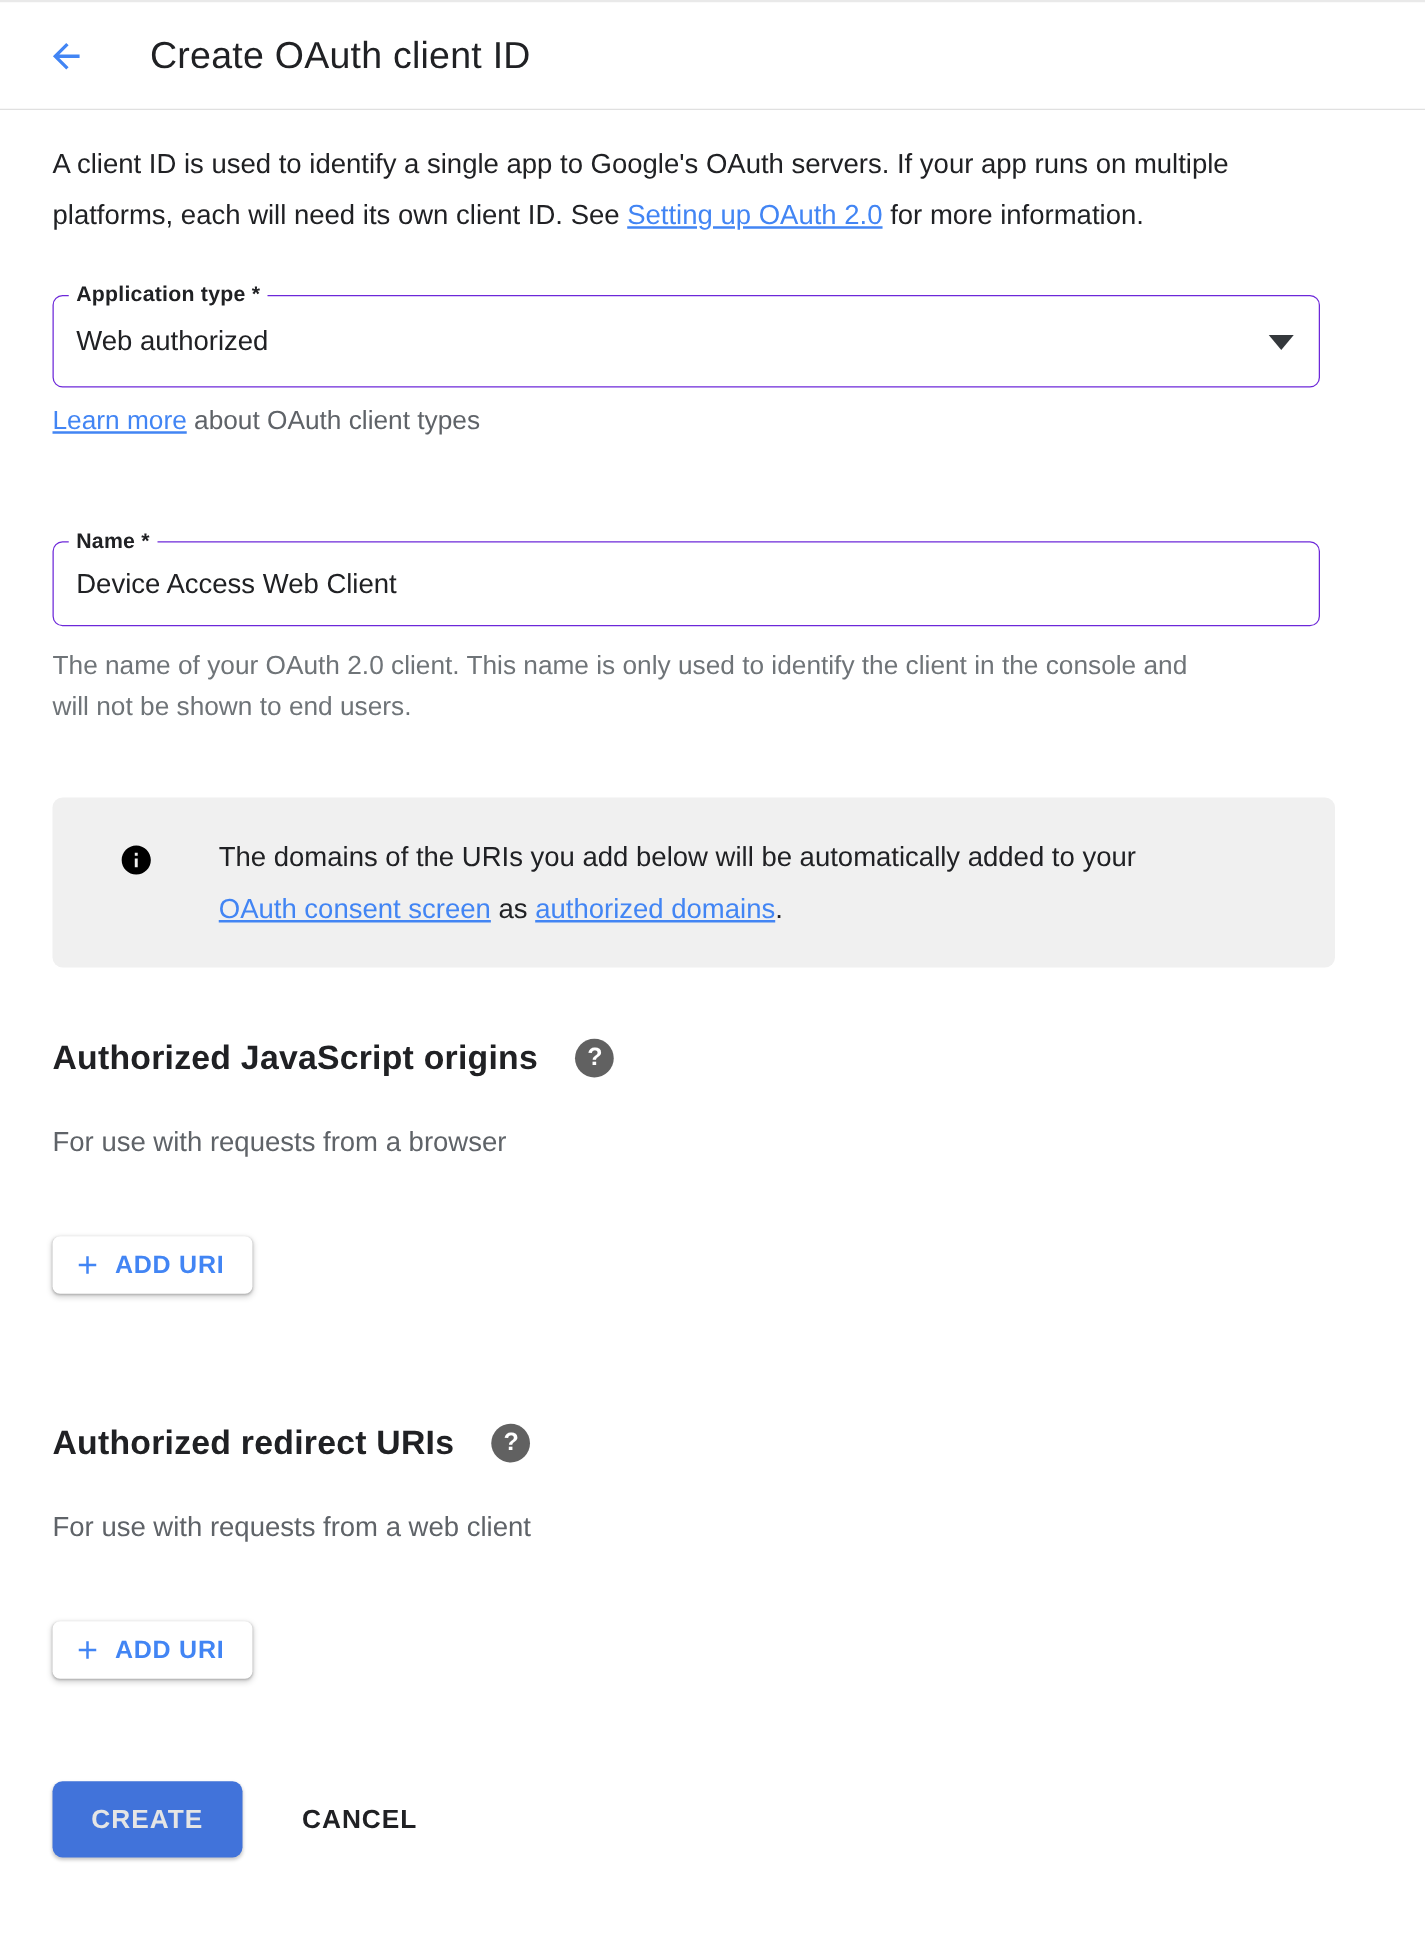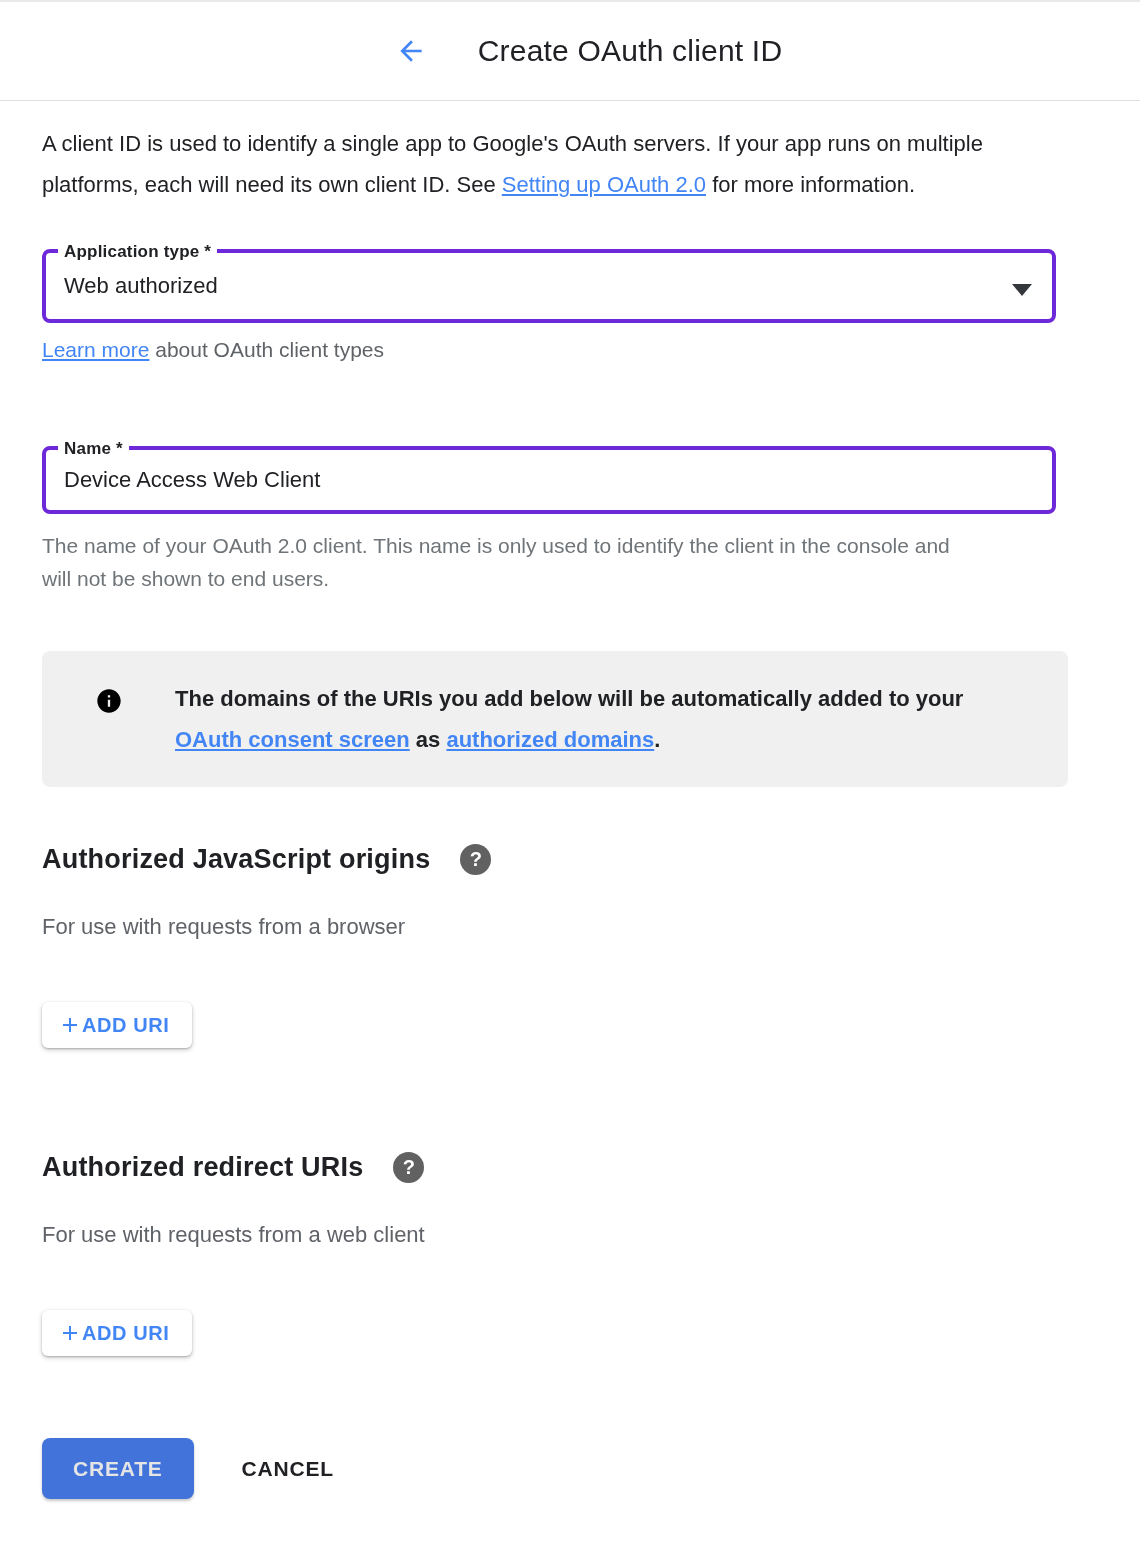--- a/index.html
+++ b/index.html
@@ -11,27 +11,26 @@
     font-family: "Liberation Sans", sans-serif;
     color: #202124;
     overflow: hidden;
   }
   .top-strip {
     height: 2px;
     background: #e9e9e9;
   }
   
   .header {
-    height: 99px;
+    height: 86px;
     display: flex;
     align-items: center;
     padding-left: 36px;
     border-bottom: 1px solid #e0e0e0;
     background: #fff;
-    justify-content: center;
   }
   .back-btn {
     background: none;
     border: none;
     padding: 0;
     width: 34px;
     height: 34px;
     display: flex;
     align-items: center;
     justify-content: center;
@@ -54,21 +53,21 @@
   }
   a.link, .link {
     color: #4285f4;
     text-decoration: underline;
     cursor: pointer;
   }
   
   .field {
     position: relative;
     width: 1014px;
-    border: 4px solid #6d28d9;
+    border: 1px solid #6d28d9;
     border-radius: 8px;
     background: #fff;
     display: flex;
     align-items: center;
     padding: 0 18px;
   }
   .field .float-label {
     position: absolute;
     top: -12px;
     left: 12px;
@@ -108,21 +107,20 @@
     color: #6f7478;
   }
   
   .banner {
     margin-top: 56px;
     width: 1026px;
     background: #f0f0f0;
     border-radius: 8px;
     display: flex;
     padding: 27px 0;
-    font-weight: bold;
   }
   .banner-icon-wrap {
     width: 133px;
     flex: 0 0 133px;
     display: flex;
     justify-content: center;
     padding-top: 9px;
   }
   .banner-text {
     width: 795px;
@@ -161,21 +159,21 @@
   .section-desc {
     margin-top: 39px;
     font-size: 22px;
     color: #5f6368;
   }
   .add-uri-btn {
     margin-top: 62px;
     height: 46px;
     display: inline-flex;
     align-items: center;
-    gap: 0;
+    gap: 10px;
     padding: 0 22px 0 16px;
     background: #ffffff;
     border: none;
     border-radius: 6px;
     box-shadow: 0 1px 2px rgba(0,0,0,0.22), 0 2px 5px rgba(0,0,0,0.18);
     color: #4285f4;
     font-family: "Liberation Sans", sans-serif;
     font-size: 20px;
     font-weight: bold;
     letter-spacing: 0.6px;

